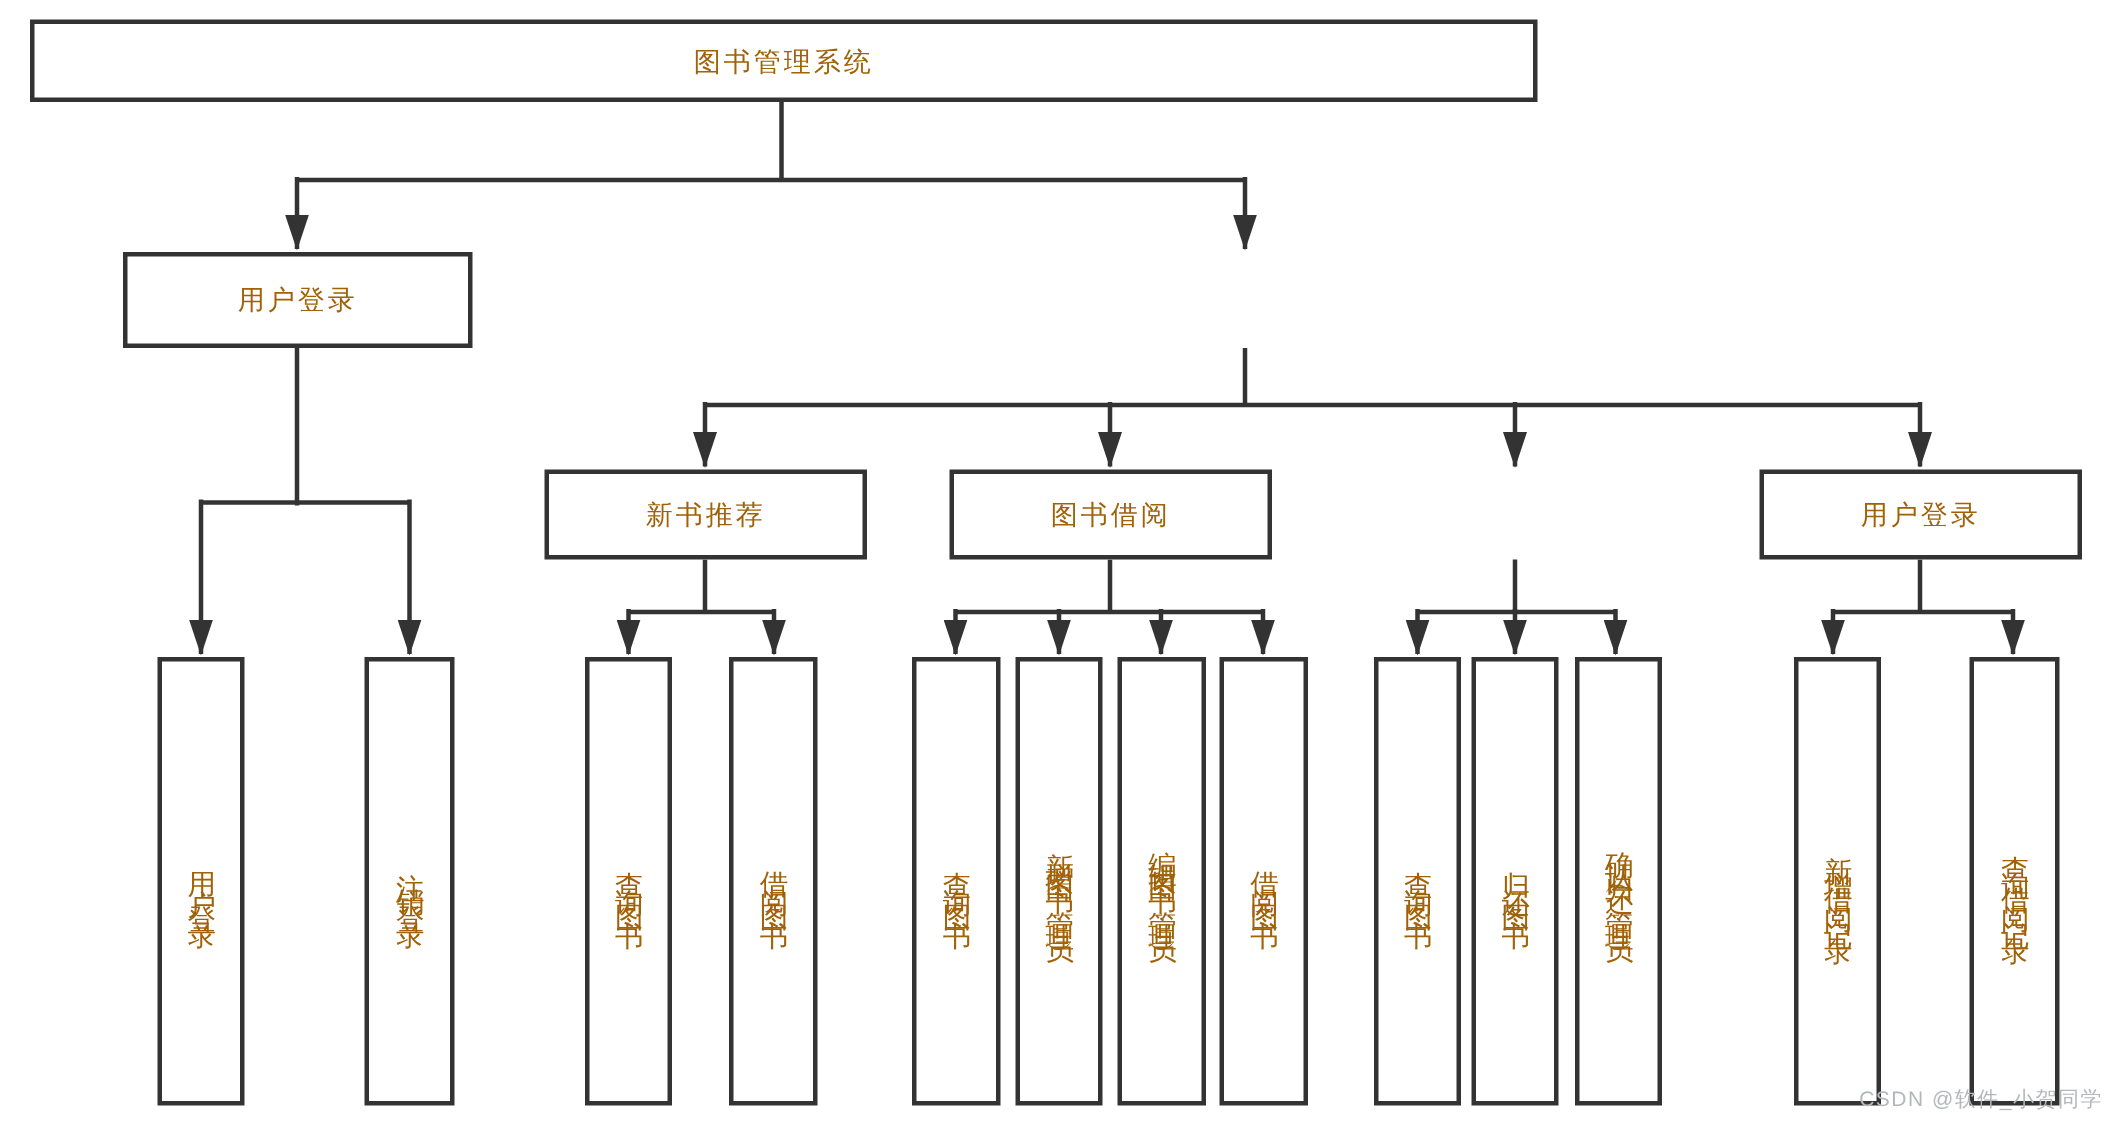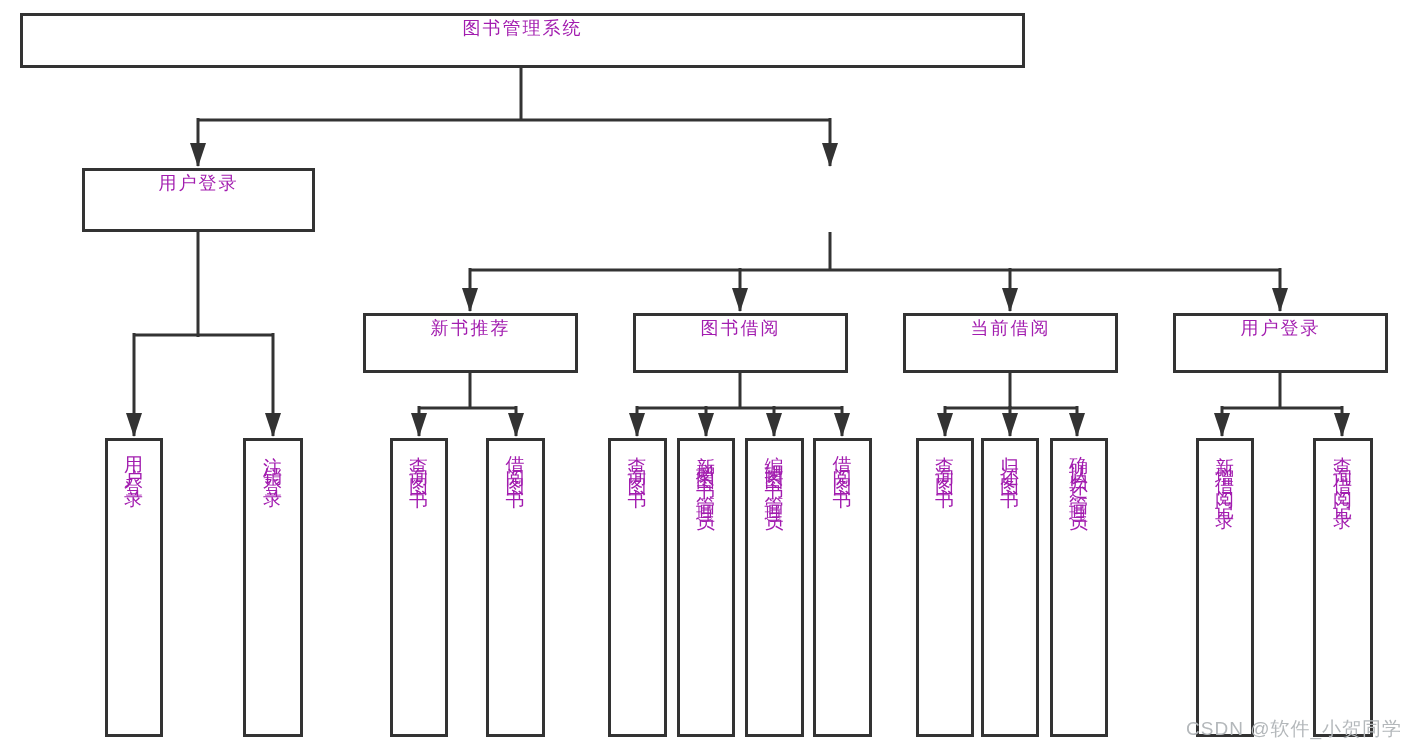--- a/index.html
+++ b/index.html
@@ -10,43 +10,44 @@
     font-family:"Liberation Sans", sans-serif;
     overflow:hidden;
   }
   svg.connectors { position:absolute; left:0; top:0; z-index:1; }
   .box {
     position:absolute;
     box-sizing:border-box;
     border:3px solid #333333;
     background:#ffffff;
     display:flex;
+    align-items:center;
     justify-content:center;
-    color:#a21caf;
+    color:#a16207;
     z-index:2;
   }
   .hlabel {
     font-size:18px;
     letter-spacing:2px;
     white-space:nowrap;
   }
   .vlabel {
     writing-mode:vertical-rl;
     text-orientation:mixed;
     font-size:19px;
     line-height:1;
     letter-spacing:11px;
     white-space:nowrap;
   }
   .vlabel.tight { letter-spacing:8px; }
   .watermark {
     position:absolute;
     right:3px;
     bottom:5px;
-    font-size:19px;
+    font-size:14px;
     color:#b4b8bb;
     letter-spacing:1px;
     z-index:5;
     white-space:nowrap;
     margin-top:48px;
   }
 </style>
 </head>
 <body>
 
@@ -109,23 +110,20 @@
   <div class="box" style="left:82px;top:168px;width:233px;height:64px">
     <span class="hlabel">用户登录</span>
   </div>
 
   <div class="box" style="left:363px;top:313px;width:215px;height:60px">
     <span class="hlabel">新书推荐</span>
   </div>
   <div class="box" style="left:633px;top:313px;width:215px;height:60px">
     <span class="hlabel">图书借阅</span>
   </div>
-  <div class="box" style="left:903px;top:313px;width:215px;height:60px">
-    <span class="hlabel">当前借阅</span>
-  </div>
   <div class="box" style="left:1173px;top:313px;width:215px;height:60px">
     <span class="hlabel">用户登录</span>
   </div>
 
   <div class="box" style="left:105px;top:438px;width:58px;height:299px">
     <span class="vlabel">用户登录</span>
   </div>
   <div class="box" style="left:243px;top:438px;width:60px;height:299px">
     <span class="vlabel">注销登录</span>
   </div>

